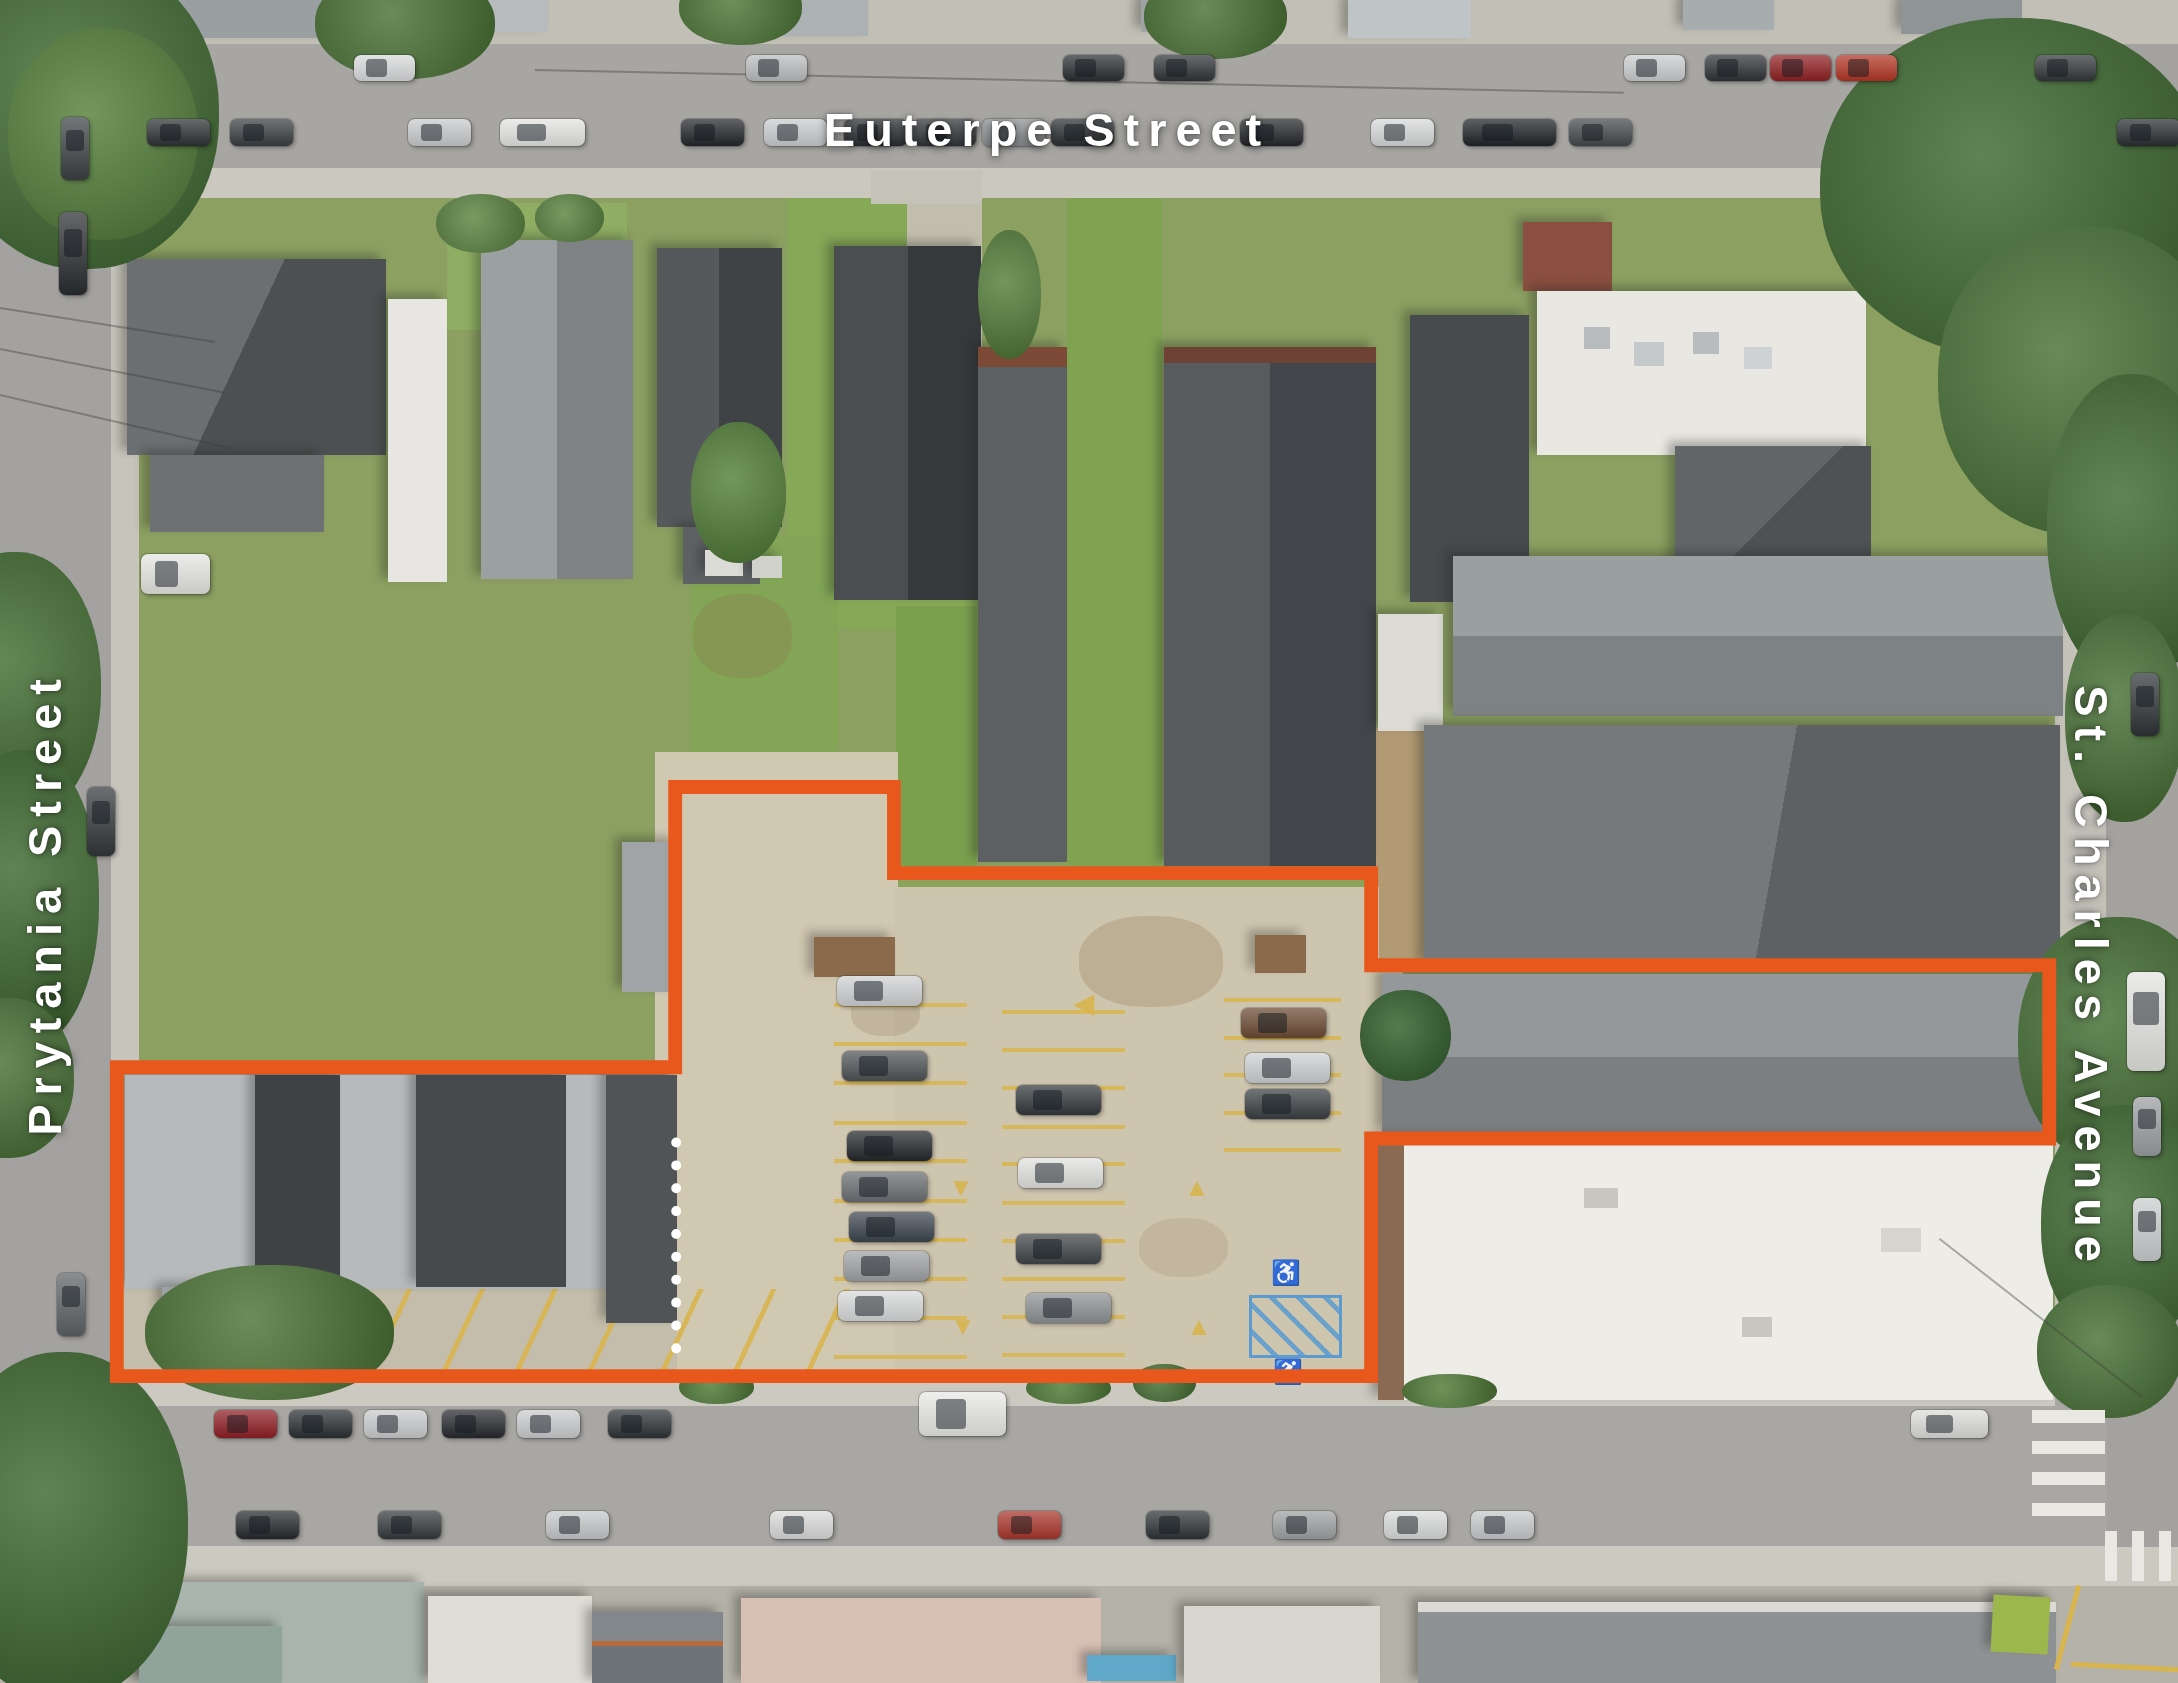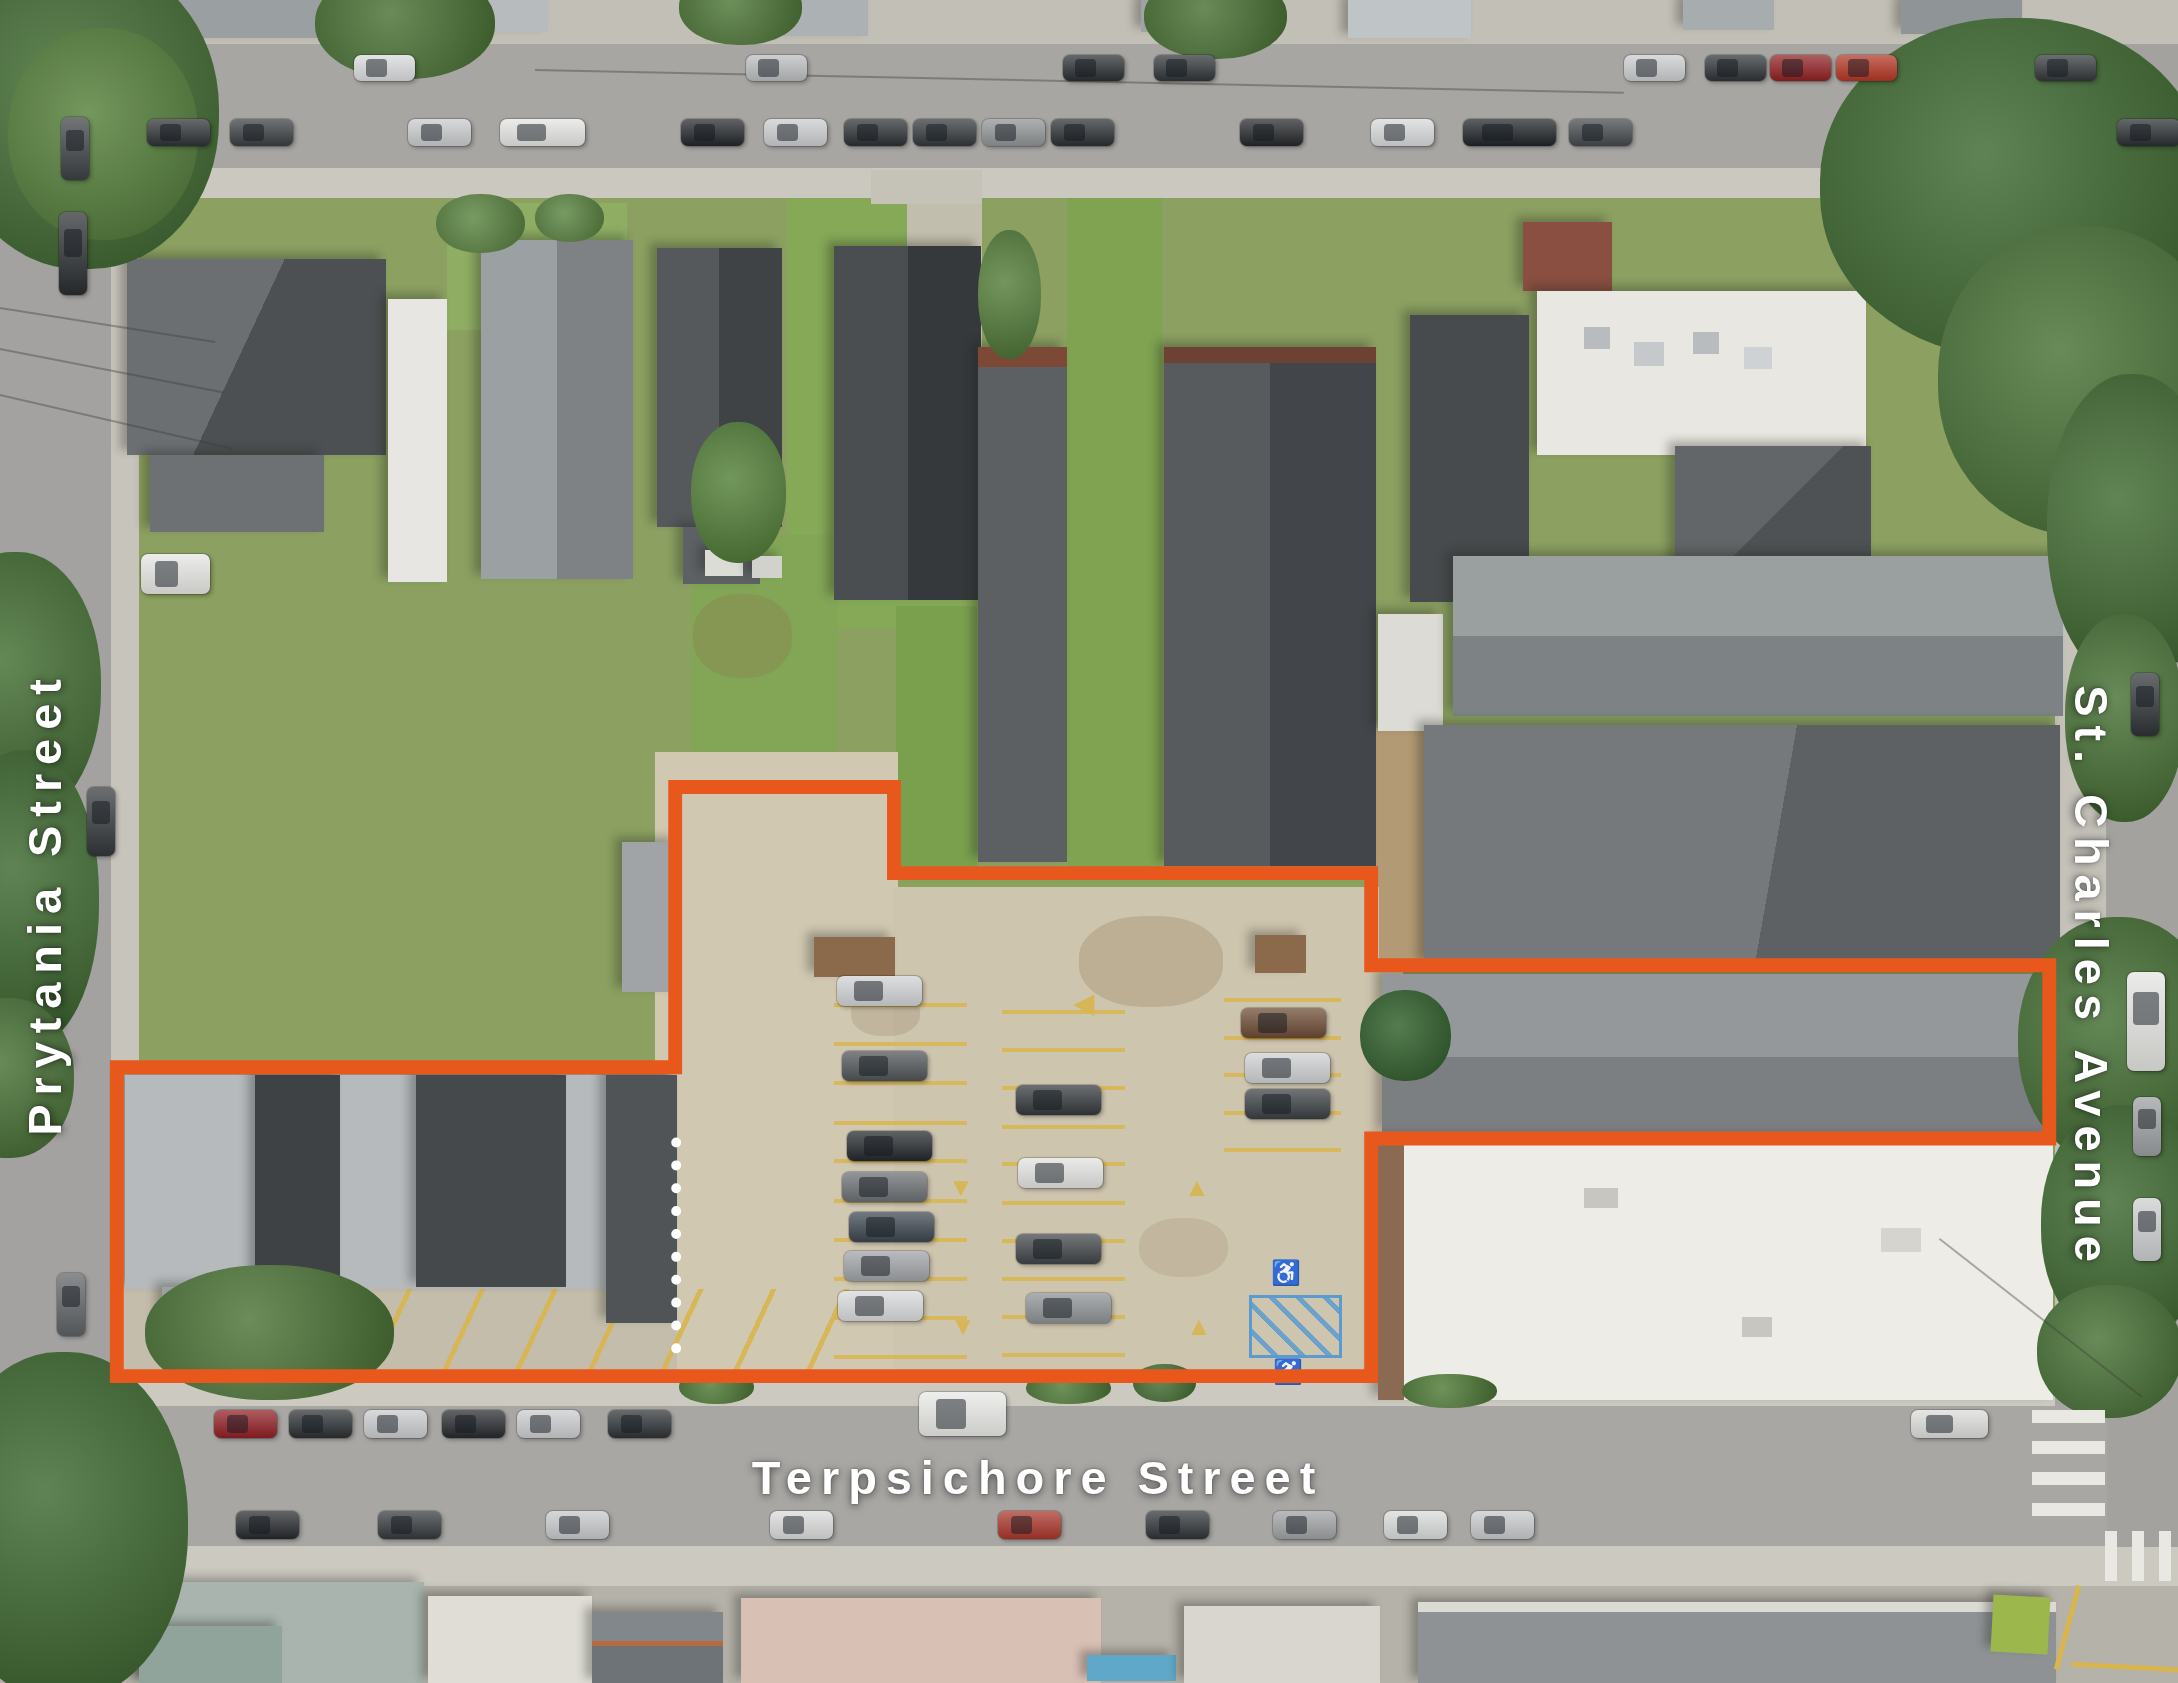--- a/index.html
+++ b/index.html
@@ -380,17 +380,17 @@
       <div class="sc " style="left: 2105px; top: 1531px; width: 73px; height: 50px; background: repeating-linear-gradient(90deg, rgb(234, 232, 226) 0px, rgb(234, 232, 226) 12px, transparent 12px, transparent 27px);"></div>
       <div class="sc " style="left: 2065px; top: 1584px; width: 5px; height: 87px; background: rgb(217, 181, 78); transform: rotate(15deg);"></div>
       <div class="sc " style="left: 2071px; top: 1665px; width: 129px; height: 5px; background: rgb(217, 181, 78); transform: rotate(3deg);"></div>
     </div>
 
   <svg class="overlay" width="2178" height="1683" viewBox="0 0 2200 1700">
     <polygon points="682,795 903,795 903,882 1385,882 1385,975 2070,975 2070,1150 1385,1150 1385,1390 118,1390 118,1078 682,1078" fill="none" stroke-width="14" stroke-linejoin="miter" stroke="#e8581c"></polygon>
     <line x1="683" y1="1154" x2="683" y2="1384" stroke-width="10" stroke-dasharray="0.1 23" stroke-linecap="round" stroke="#ffffff"></line>
   </svg>
 
+  <div class="street-label" style="left:1047px;top:129px">Euterpe Street</div>
   <div class="street-label ccw" style="left:44px;top:903px">Prytania Street</div>
   <div class="street-label cw" style="left:2091px;top:978px">St. Charles Avenue</div>
-  <div class="street-label" style="left:1038px;top:1477px">Terpsichore Street</div>
 </div>
 
 
 </body></html>

